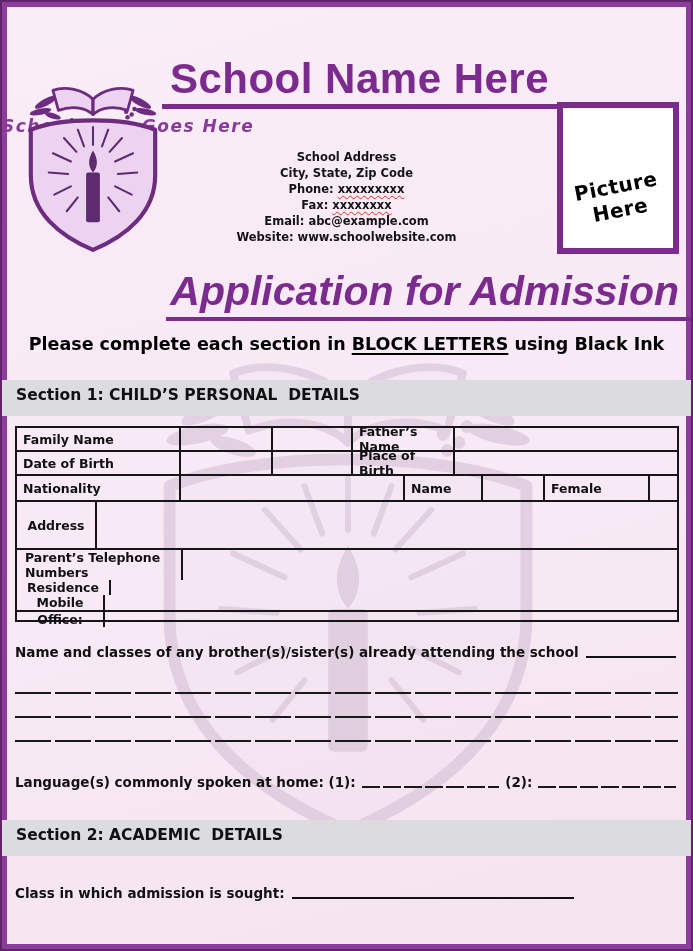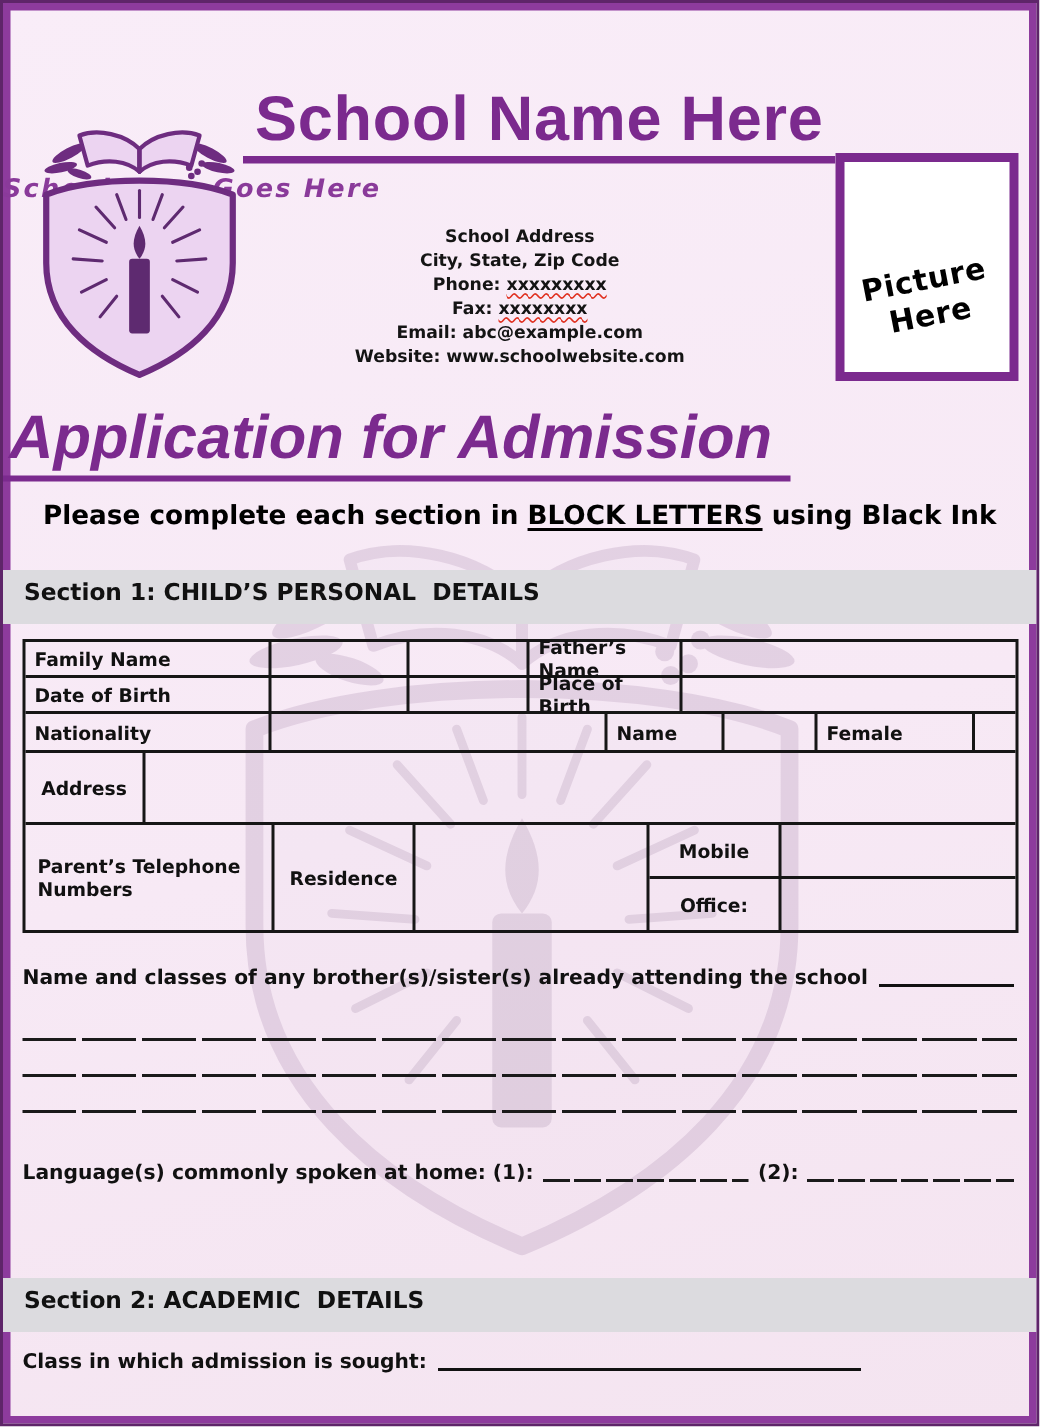--- a/index.html
+++ b/index.html
@@ -36,65 +36,65 @@
     text-decoration-color:#e03020; text-decoration-thickness:1px; text-underline-offset:2px; }
 
   .logo { position:absolute; left:15px; top:82px; width:152px; height:173px; }
 
   .picture-box { position:absolute; right:12px; top:100px; width:110px; height:140px;
     background:#ffffff; border:6px solid #7b2a8e; }
   .picture-label { position:absolute; left:0; right:0; bottom:26px; text-align:center;
     transform:rotate(-11deg); font-size:20px; font-weight:800; color:#000; letter-spacing:0.5px; }
 
   
-  .app-title-wrap { text-align:left; margin-top:26px; }
+  .app-title-wrap { text-align:right; margin-top:26px; }
   .app-title {
     display:inline-block; font-family:"Liberation Sans",sans-serif;
     font-size:41px; font-weight:bold; font-style:italic; color:#7b2a8e; line-height:1;
     border-bottom:4px solid #7b2a8e; padding:0 12px 5px 4px;
   }
   .instruction { text-align:center; margin-top:13px; font-size:17.5px; font-weight:bold; color:#000; }
   .instruction .u { text-decoration:underline; text-decoration-thickness:2px; text-underline-offset:3px; }
 
   
   .section-band { background:#dcdbdf; padding:6px 0 12px 14px; font-size:15.5px;
     font-weight:bold; color:#111; }
   .band1 { margin-top:26px; }
-  .band2 { margin-top:62px; }
+  .band2 { margin-top:30px; }
 
   
   .ptable { margin:10px 12px 0 13px; border:2px solid #161616; }
   .trow { display:flex; border-bottom:2px solid #161616; }
   .trow.last { border-bottom:none; }
   .cell { border-right:2px solid #161616; display:flex; align-items:center;
     padding:0 6px; font-size:12.5px; font-weight:bold; color:#111; box-sizing:border-box; }
   .cell.end { border-right:none; }
   .cell.ctr { justify-content:center; text-align:left; padding:0 8px; }
   .grow { flex:1; }
-  .r12 { height:22px; } .r3 { height:24px; } .r4 { height:46px; } .r5 { height:70px; }
+  .r12 { height:22px; } .r3 { height:24px; } .r4 { height:46px; } .r5 { height:70px;flex-direction:column; }
   .w164{width:164px;} .w92{width:92px;} .w80{width:80px;} .w102{width:102px;}
   .w224{width:224px;} .w78{width:78px;} .w62{width:62px;} .w86{width:105px;}
   .w166{width:166px;} .w94{width:94px;} .w156{width:156px;} .w88{width:88px;}
   .stack { flex:1; display:flex; flex-direction:column; }
   .srow { display:flex; flex:1; border-bottom:2px solid #161616; }
   .srow.last { border-bottom:none; }
 
   
   .inline-line { display:flex; align-items:flex-end; margin:22px 13px 0 13px;
     font-size:13.5px; font-weight:bold; color:#111; }
   .solidfill { flex:1; border-bottom:2.5px solid #111; margin:0 2px 2px 7px; }
   .solid280 { width:282px; border-bottom:2.5px solid #111; margin:0 0 2px 7px; }
   .dashfill { flex:1; margin:0 2px 2px 6px; height:14px;
     background:repeating-linear-gradient(90deg,#1a1a1a 0 18px, rgba(0,0,0,0) 18px 21px) 0 100%/100% 2px no-repeat; }
   .lang2 { margin-left:4px; }
   .wlines { margin-top:10px; }
   .wline { margin:0 13px; height:24px;
     background:repeating-linear-gradient(90deg,#1a1a1a 0 36px, rgba(0,0,0,0) 36px 40px) 0 100%/100% 2px no-repeat; }
   .lang-line { margin-top:32px; }
-  .class-line { margin-top:12px; font-size:13.5px; }
+  .class-line { margin-top:29px; font-size:13.5px; }
 </style>
 </head>
 <body>
 
 <div class="page">
 
   <svg width="0" height="0" style="position:absolute" aria-hidden="true">
     <symbol id="crest" viewBox="0 0 220 250">
       <g fill="#6e2c80">
         <ellipse cx="42" cy="26" rx="18" ry="5" transform="rotate(-28 42 26)"></ellipse>

